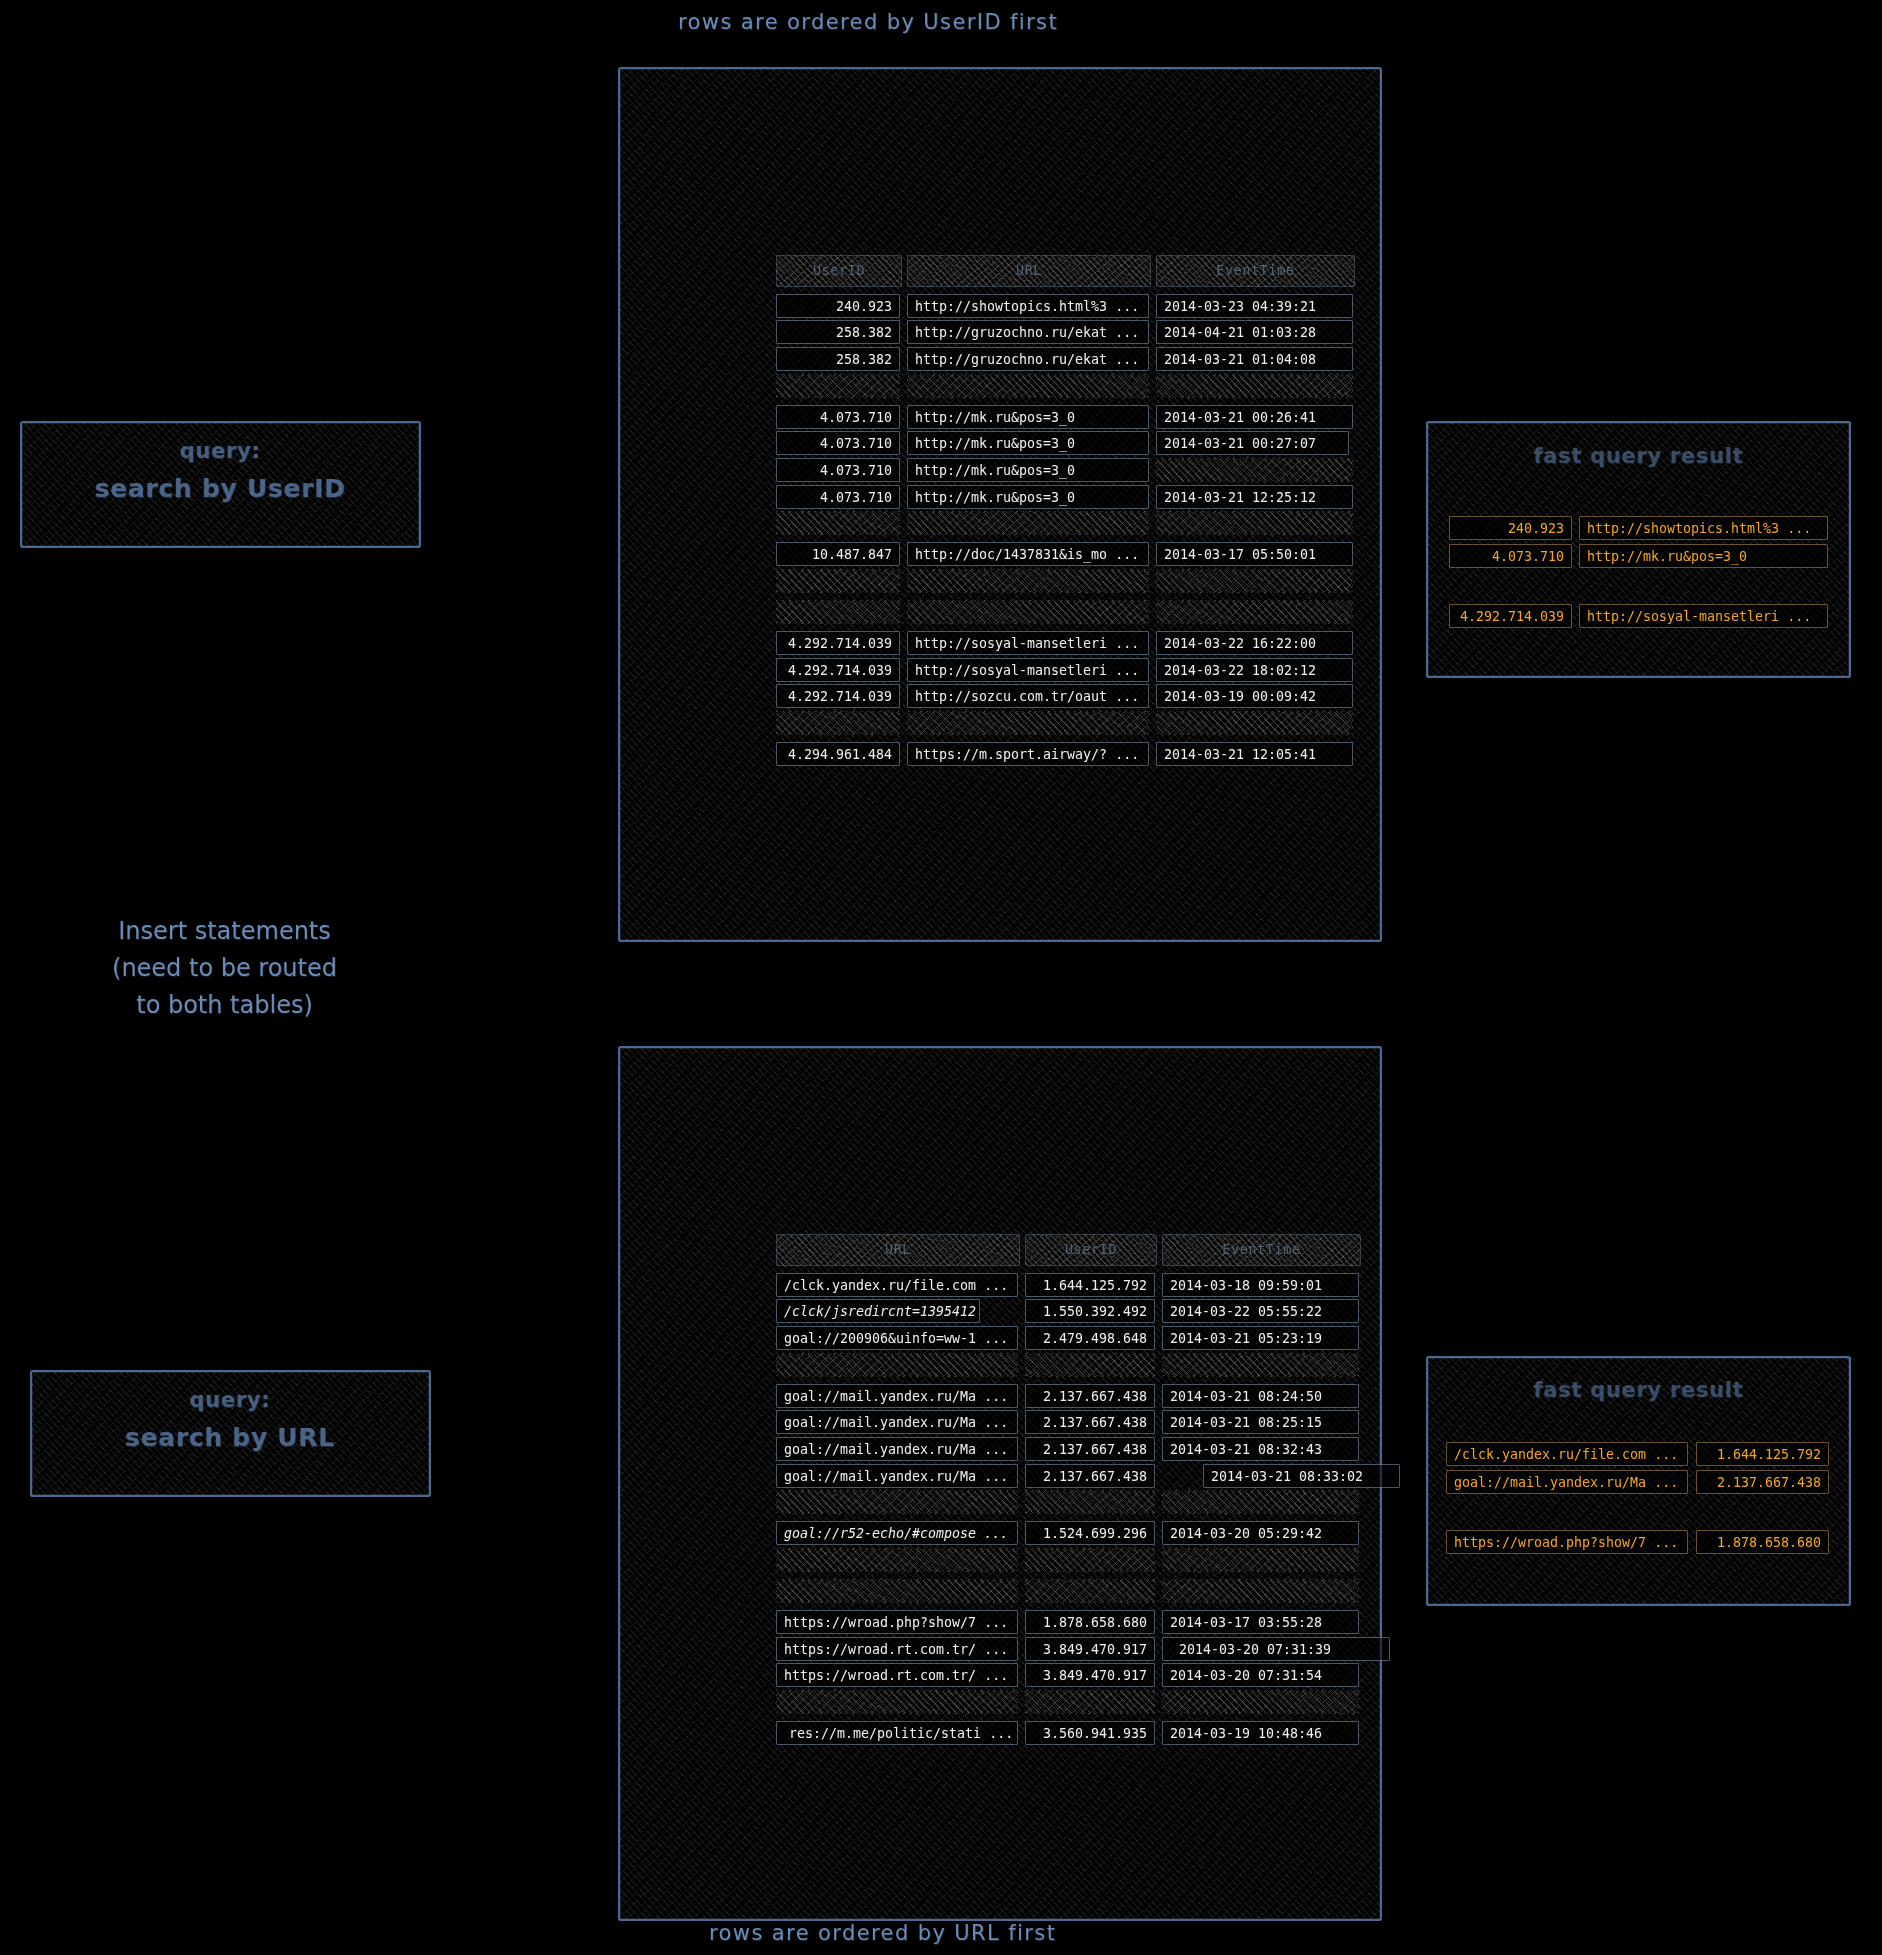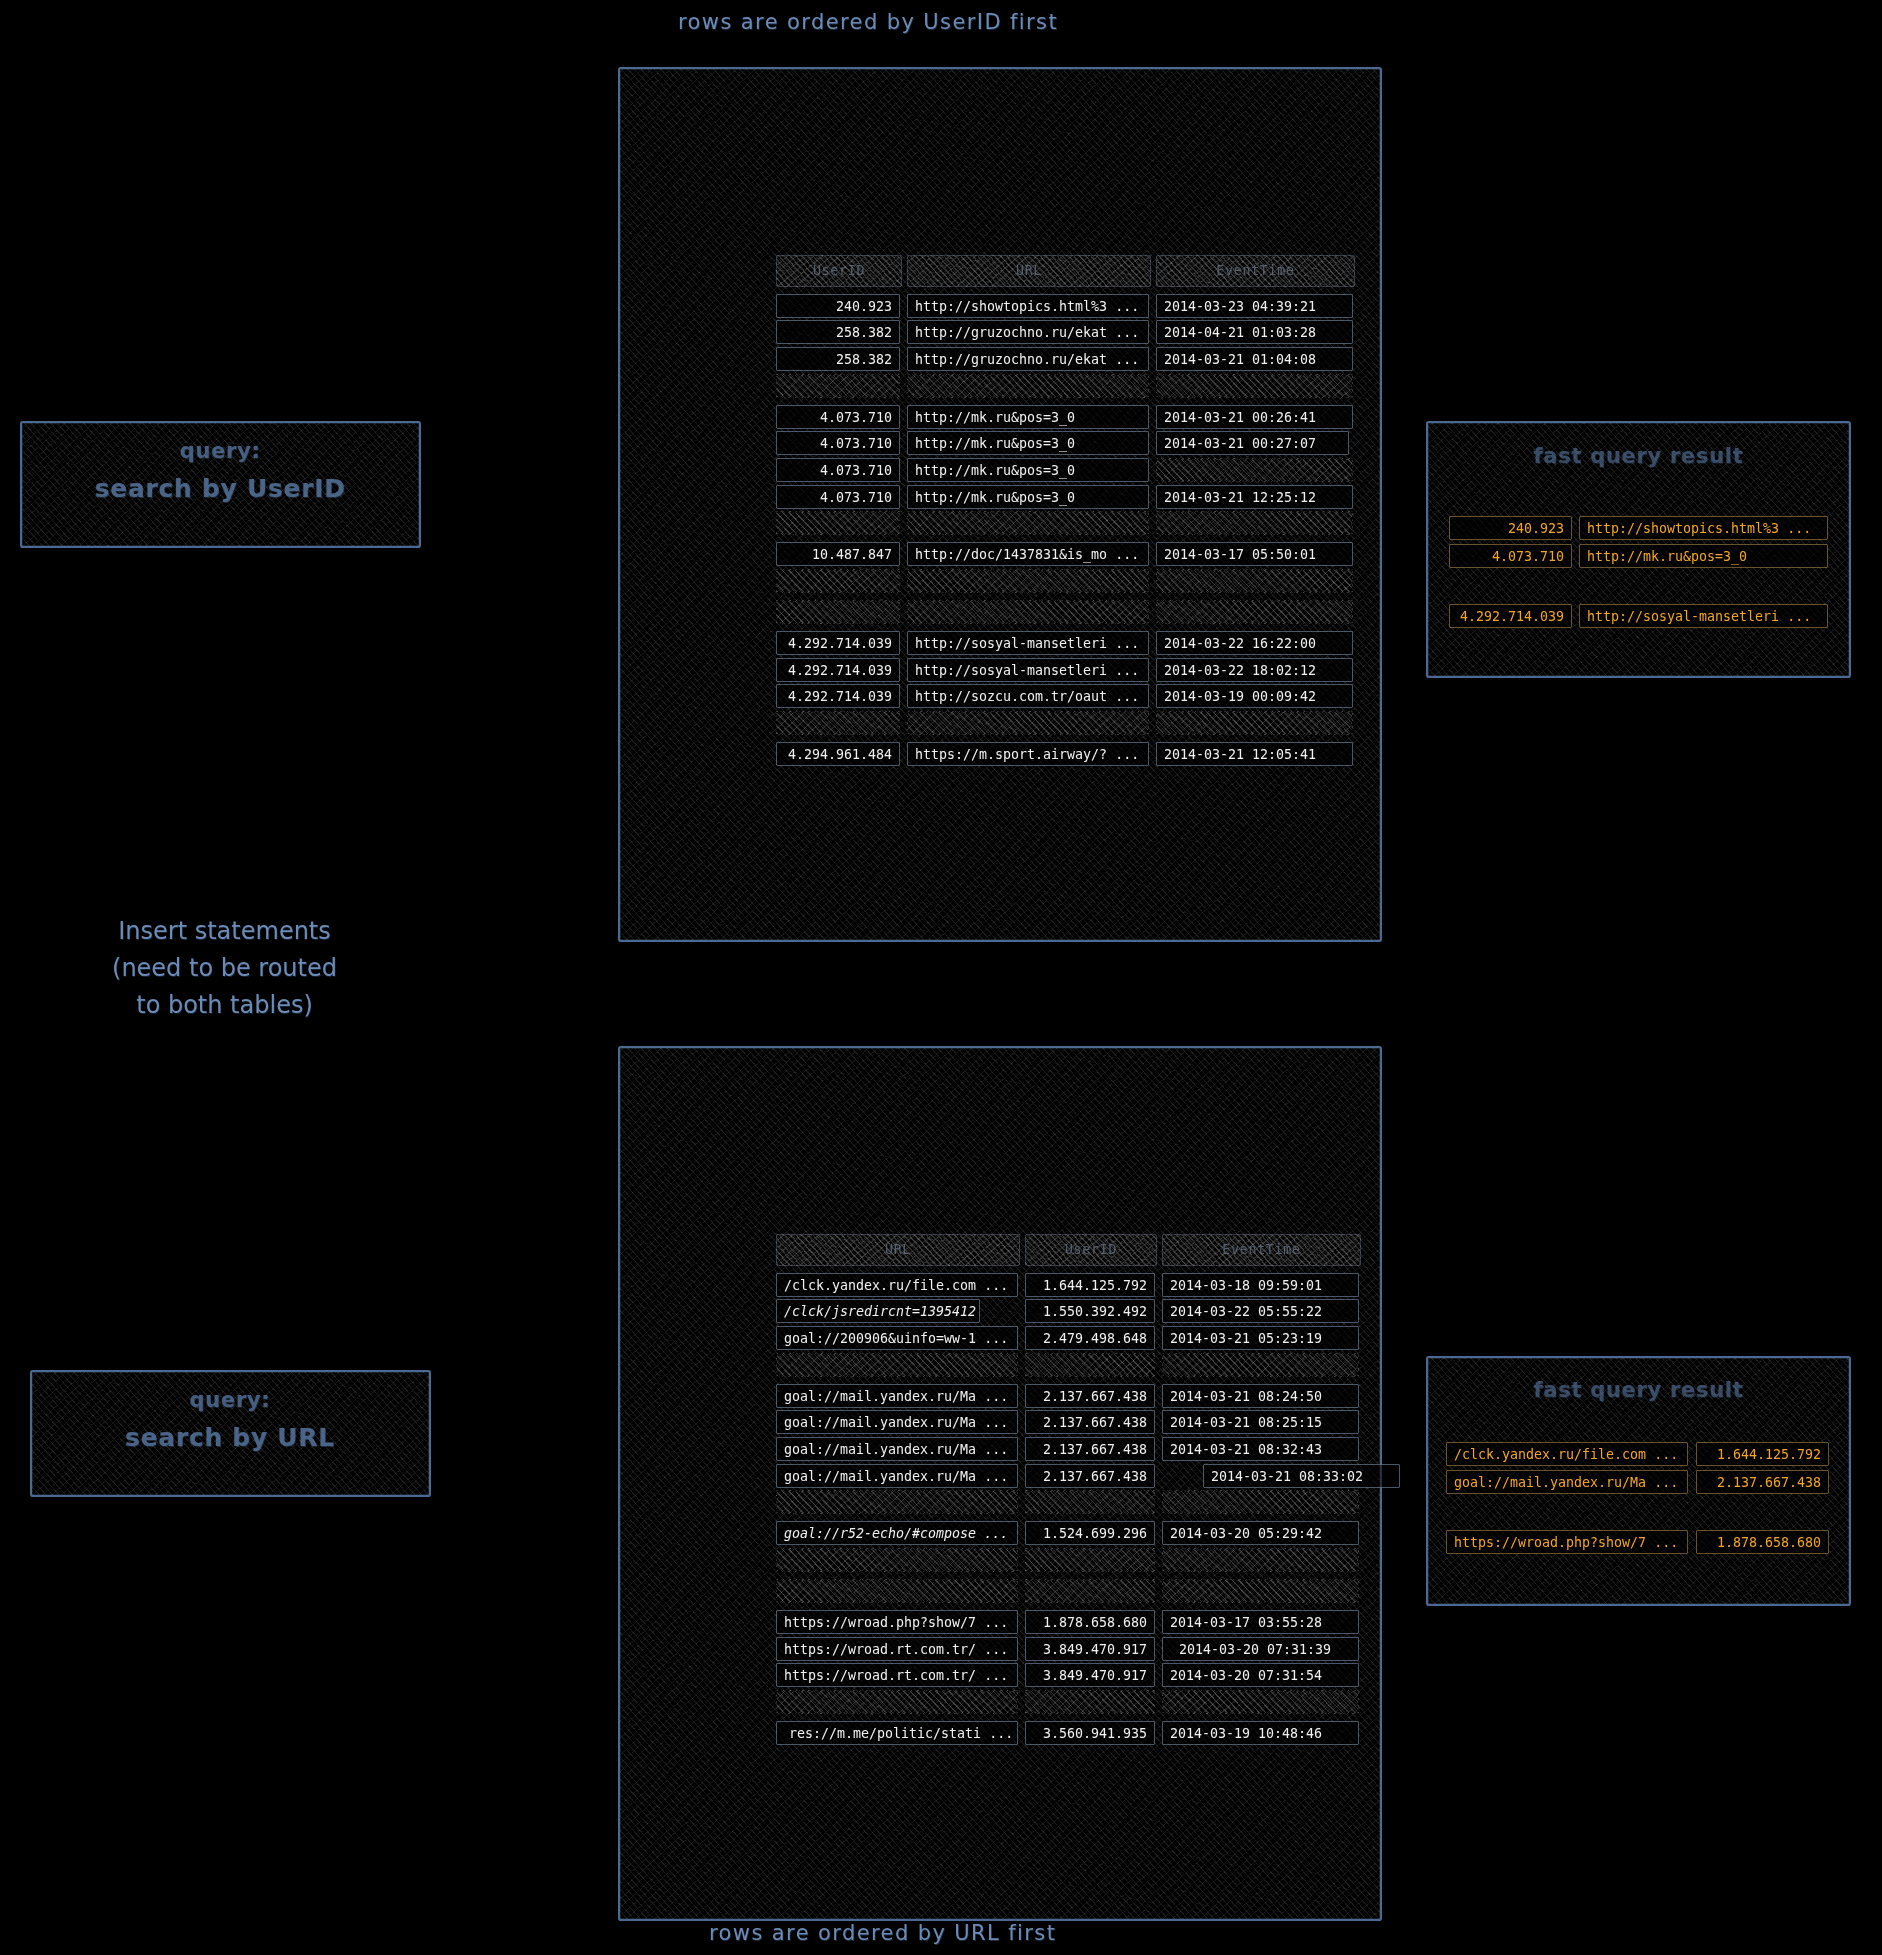--- a/index.html
+++ b/index.html
@@ -259,21 +259,21 @@
   <div class="cell ghost" style="left:156px;top:531px;width:242px;"></div>
   <div class="cell ghost" style="left:405px;top:531px;width:130px;"></div>
   <div class="cell ghost" style="left:542px;top:531px;width:197px;"></div>
 
   <div class="cell txt" style="left:156px;top:562px;width:242px;">https://wroad.php?show/7 ...</div>
   <div class="cell num" style="left:405px;top:562px;width:130px;">1.878.658.680</div>
   <div class="cell txt" style="left:542px;top:562px;width:197px;">2014-03-17 03:55:28</div>
 
   <div class="cell txt" style="left:156px;top:589px;width:242px;">https://wroad.rt.com.tr/ ...</div>
   <div class="cell num" style="left:405px;top:589px;width:130px;">3.849.470.917</div>
-  <div class="cell txt" style="left:542px;top:589px;width:197px;padding-left:16px;">2014-03-20 07:31:39</div>
+  <div class="cell txt" style="left:542px;top:589px;width:228px;padding-left:16px;">2014-03-20 07:31:39</div>
 
   <div class="cell txt" style="left:156px;top:615px;width:242px;">https://wroad.rt.com.tr/ ...</div>
   <div class="cell num" style="left:405px;top:615px;width:130px;">3.849.470.917</div>
   <div class="cell txt" style="left:542px;top:615px;width:197px;">2014-03-20 07:31:54</div>
 
   <div class="cell ghost" style="left:156px;top:642px;width:242px;"></div>
   <div class="cell ghost" style="left:405px;top:642px;width:130px;"></div>
   <div class="cell ghost" style="left:542px;top:642px;width:197px;"></div>
 
   <div class="cell txt" style="left:156px;top:673px;width:242px;padding-left:12px;">res://m.me/politic/stati ...</div>

